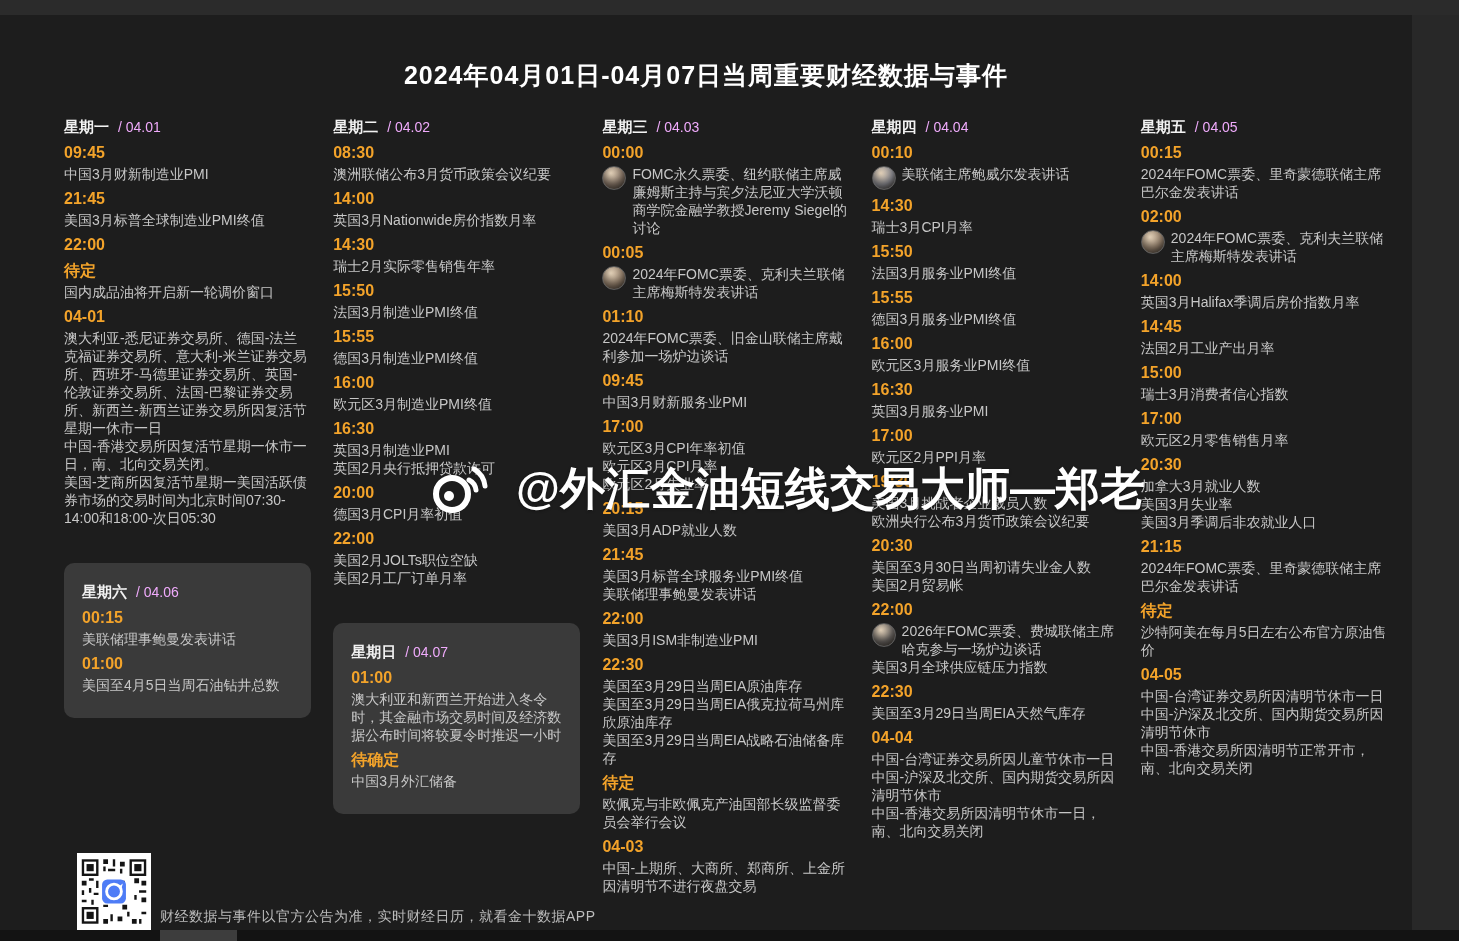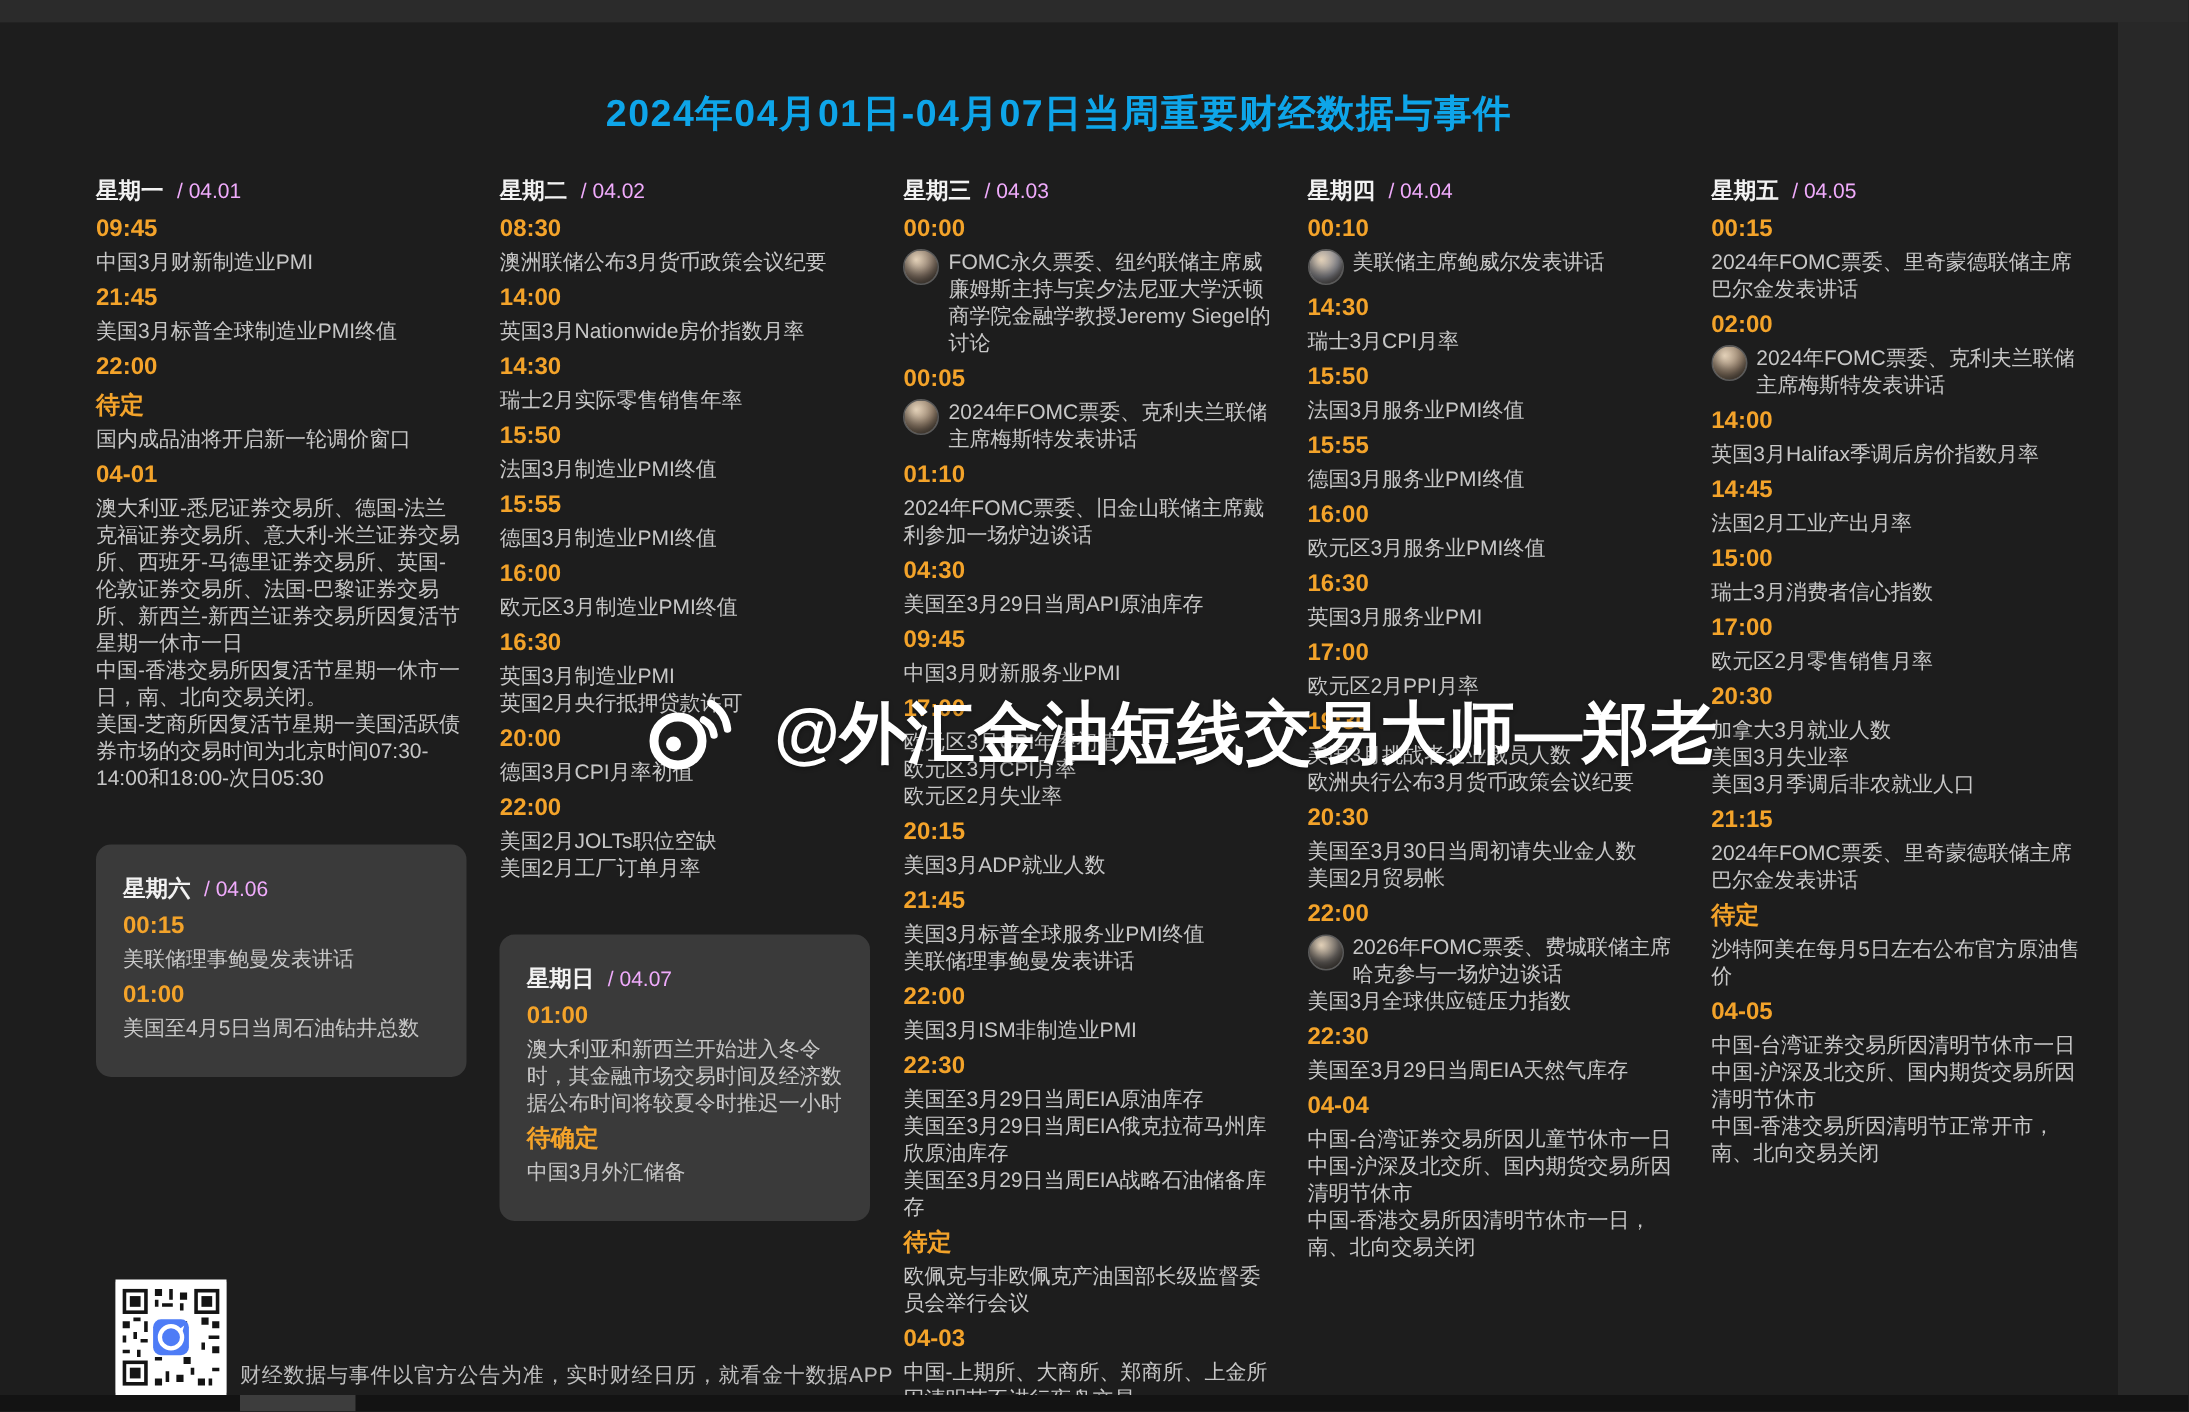--- a/index.html
+++ b/index.html
@@ -2,21 +2,21 @@
 <html style="--accent: #F3A32A;"><head>
 <meta charset="utf-8">
 <style>
   :root { --accent:#F3A32A; --txt:#C7C7C7; --bg:#1D1D1D; --card:#3A3A3A; }
   * { margin:0; padding:0; box-sizing:border-box; }
   html,body { width:1459px; height:941px; overflow:hidden; }
   body { position:relative; background:#292929; font-family:"Liberation Sans","DejaVu Sans",sans-serif; }
   .top-frame { position:absolute; left:0; top:0; width:100%; height:15px; background:#2B2B2B; }
   .right-frame { position:absolute; right:0; top:15px; width:47px; height:915px; background:#282828; }
   .canvas { position:absolute; left:0; top:15px; width:1412px; height:915px; background:var(--bg); overflow:hidden; }
-  .title { text-align:center; margin-top:44px; font-size:25px; font-weight:700; color:#0ea5e9; letter-spacing:1px; }
+  .title { text-align:center; margin-top:44px; font-size:25px; font-weight:700; color:#ffffff; letter-spacing:1px; }
   .columns { display:flex; gap:22px; padding:26px 24px 0 64px; align-items:flex-start; }
   .col { flex:1 1 0; min-width:0; }
   .col.card { flex:none; background:var(--card); border-radius:10px; padding:20px 18px 24px 18px; margin-top:36px; width:100%; }
   .day-head { display:flex; align-items:baseline; gap:9px; margin-bottom:2px; }
   .day-name { font-size:15px; font-weight:700; color:#F2F2F2; }
   .day-date { font-size:14px; color:#f0abfc; }
   .event { margin-top:6px; }
   .time { font-size:16px; font-weight:700; color:var(--accent); line-height:20px; margin-bottom:2px; }
   .item { font-size:14px; color:var(--txt); line-height:18px; display:flex; align-items:flex-start; gap:6px; }
   .item .txt { display:block; }
@@ -252,28 +252,20 @@
   </div>
           <div class="event">
     <div class="time">01:10</div>
     <div>
               <div class="item">
                 <span class="txt">2024年FOMC票委、旧金山联储主席戴利参加一场炉边谈话</span>
               </div>
             </div>
   </div>
           <div class="event">
-    <div class="time">04:30</div>
-    <div>
-              <div class="item">
-                <span class="txt">美国至3月29日当周API原油库存</span>
-              </div>
-            </div>
-  </div>
-          <div class="event">
     <div class="time">09:45</div>
     <div>
               <div class="item">
                 <span class="txt">中国3月财新服务业PMI</span>
               </div>
             </div>
   </div>
           <div class="event">
     <div class="time">17:00</div>
     <div>

